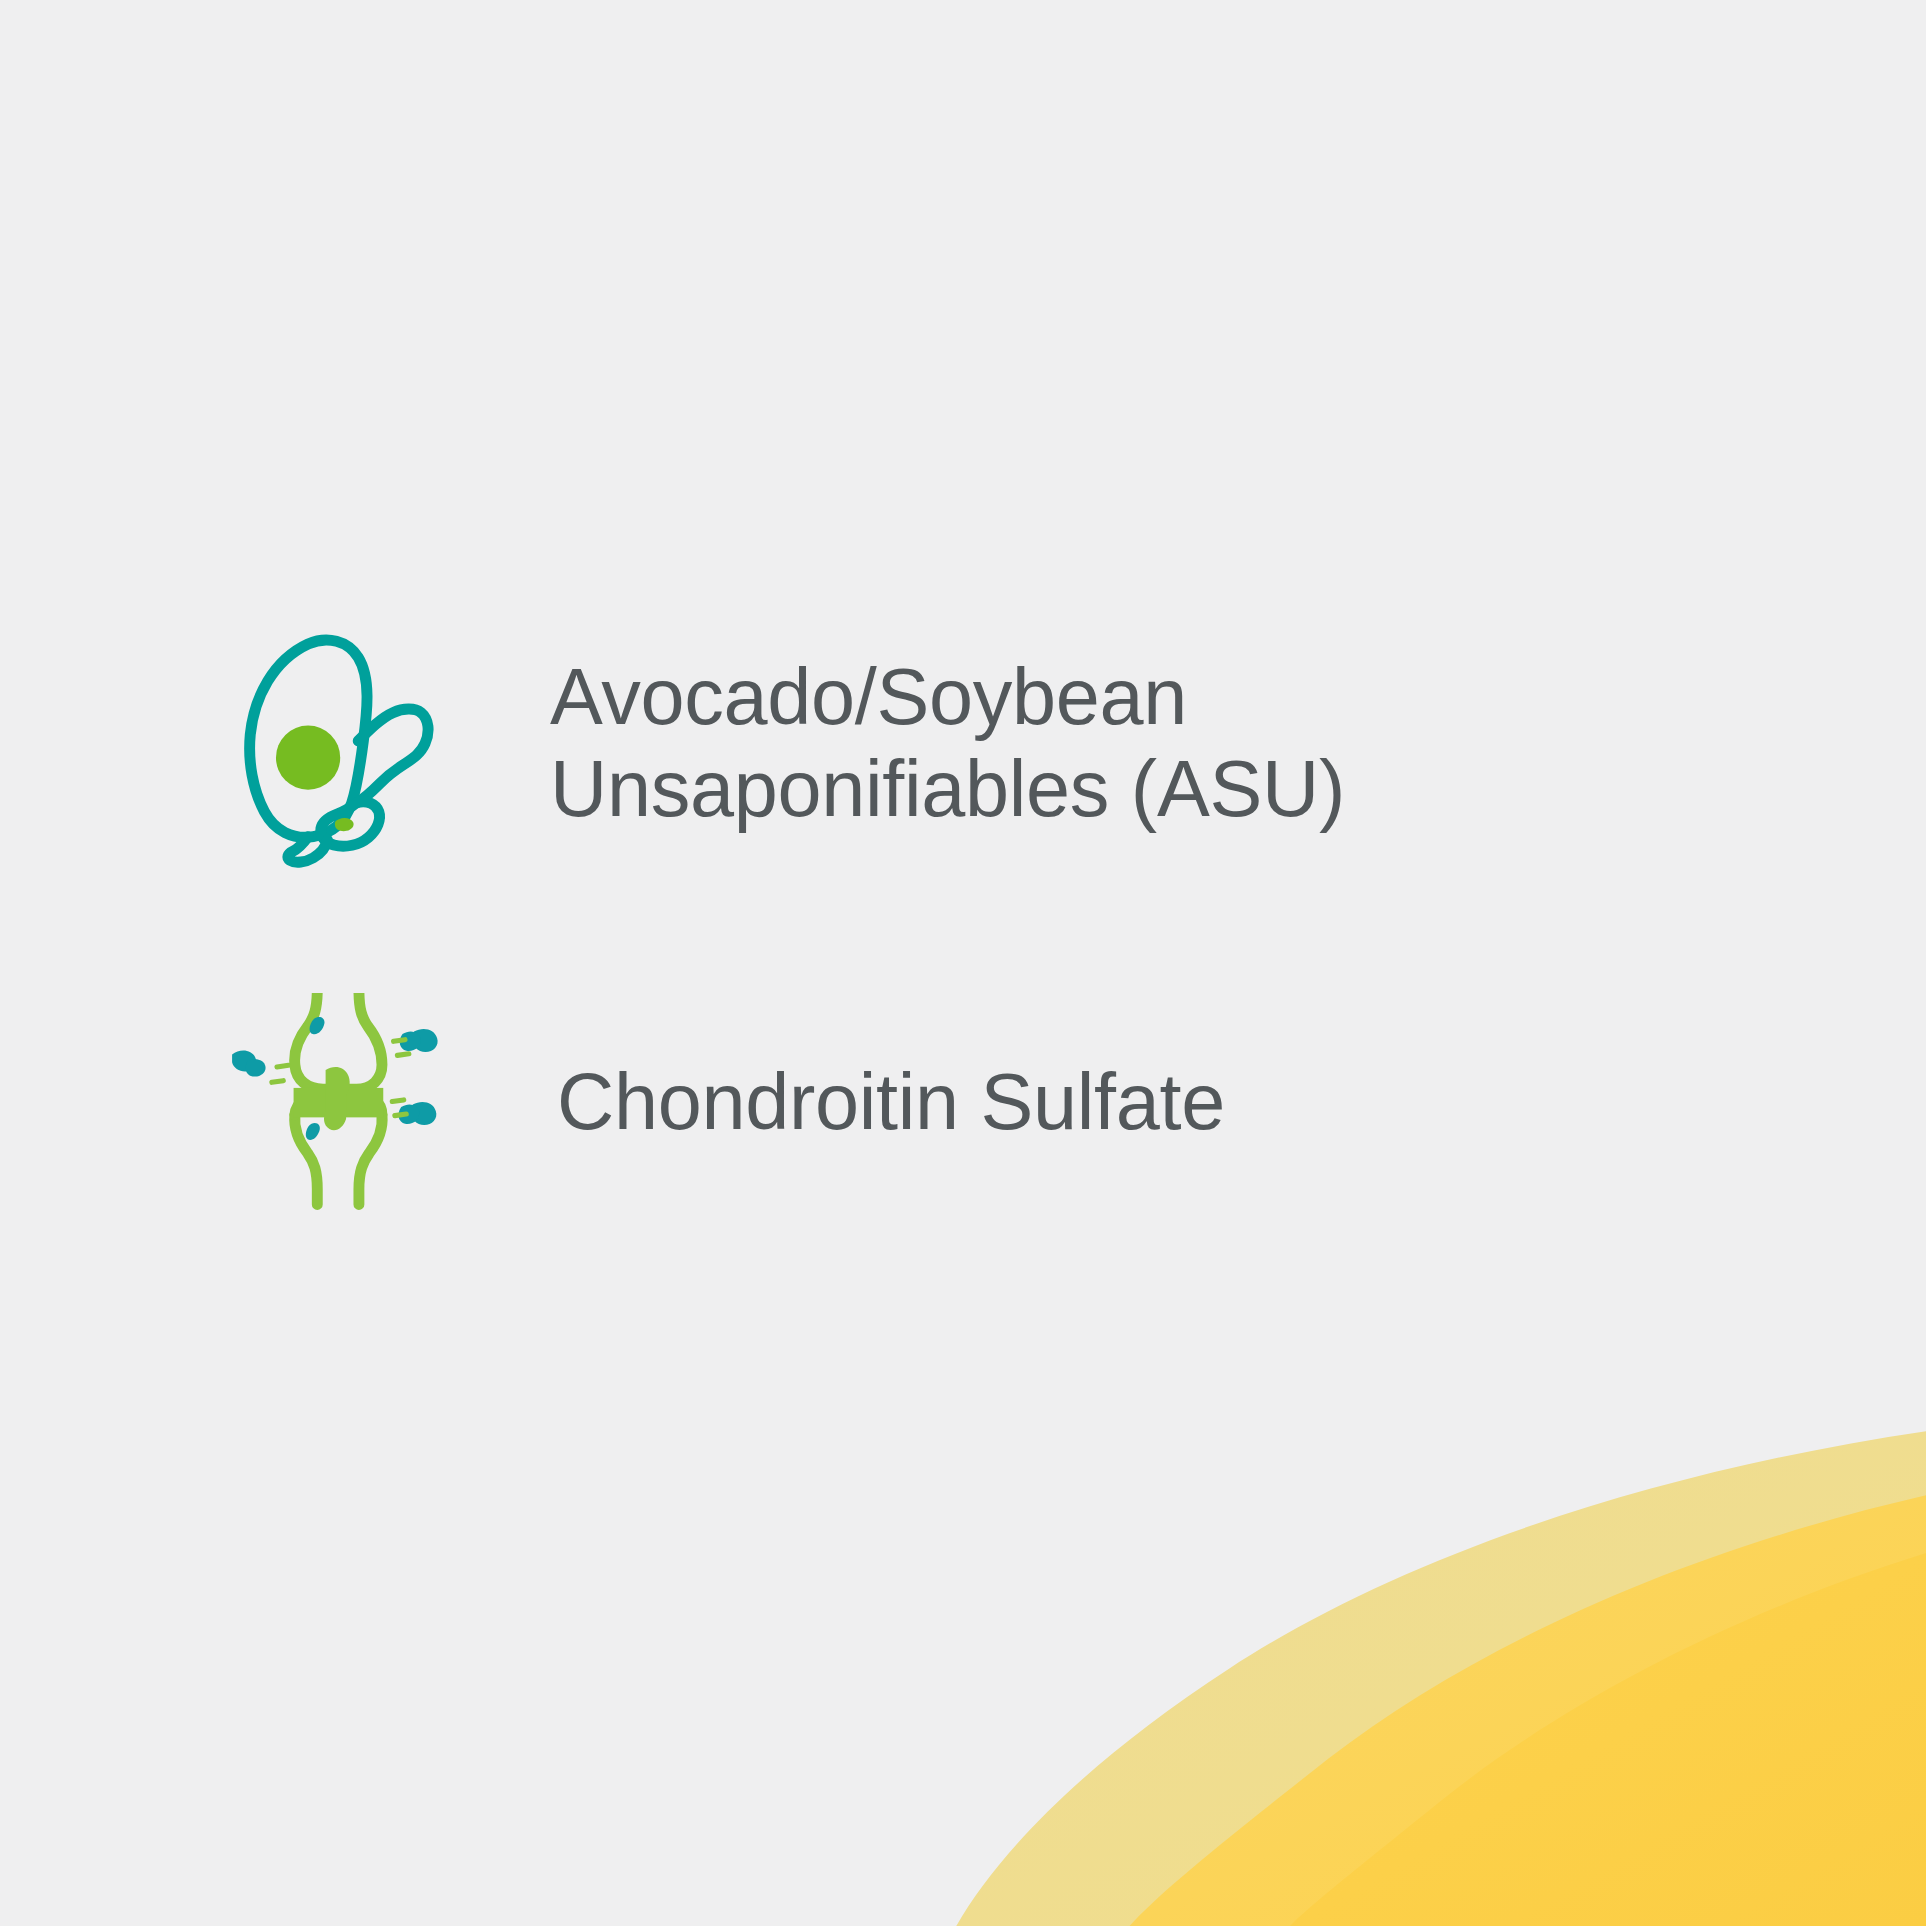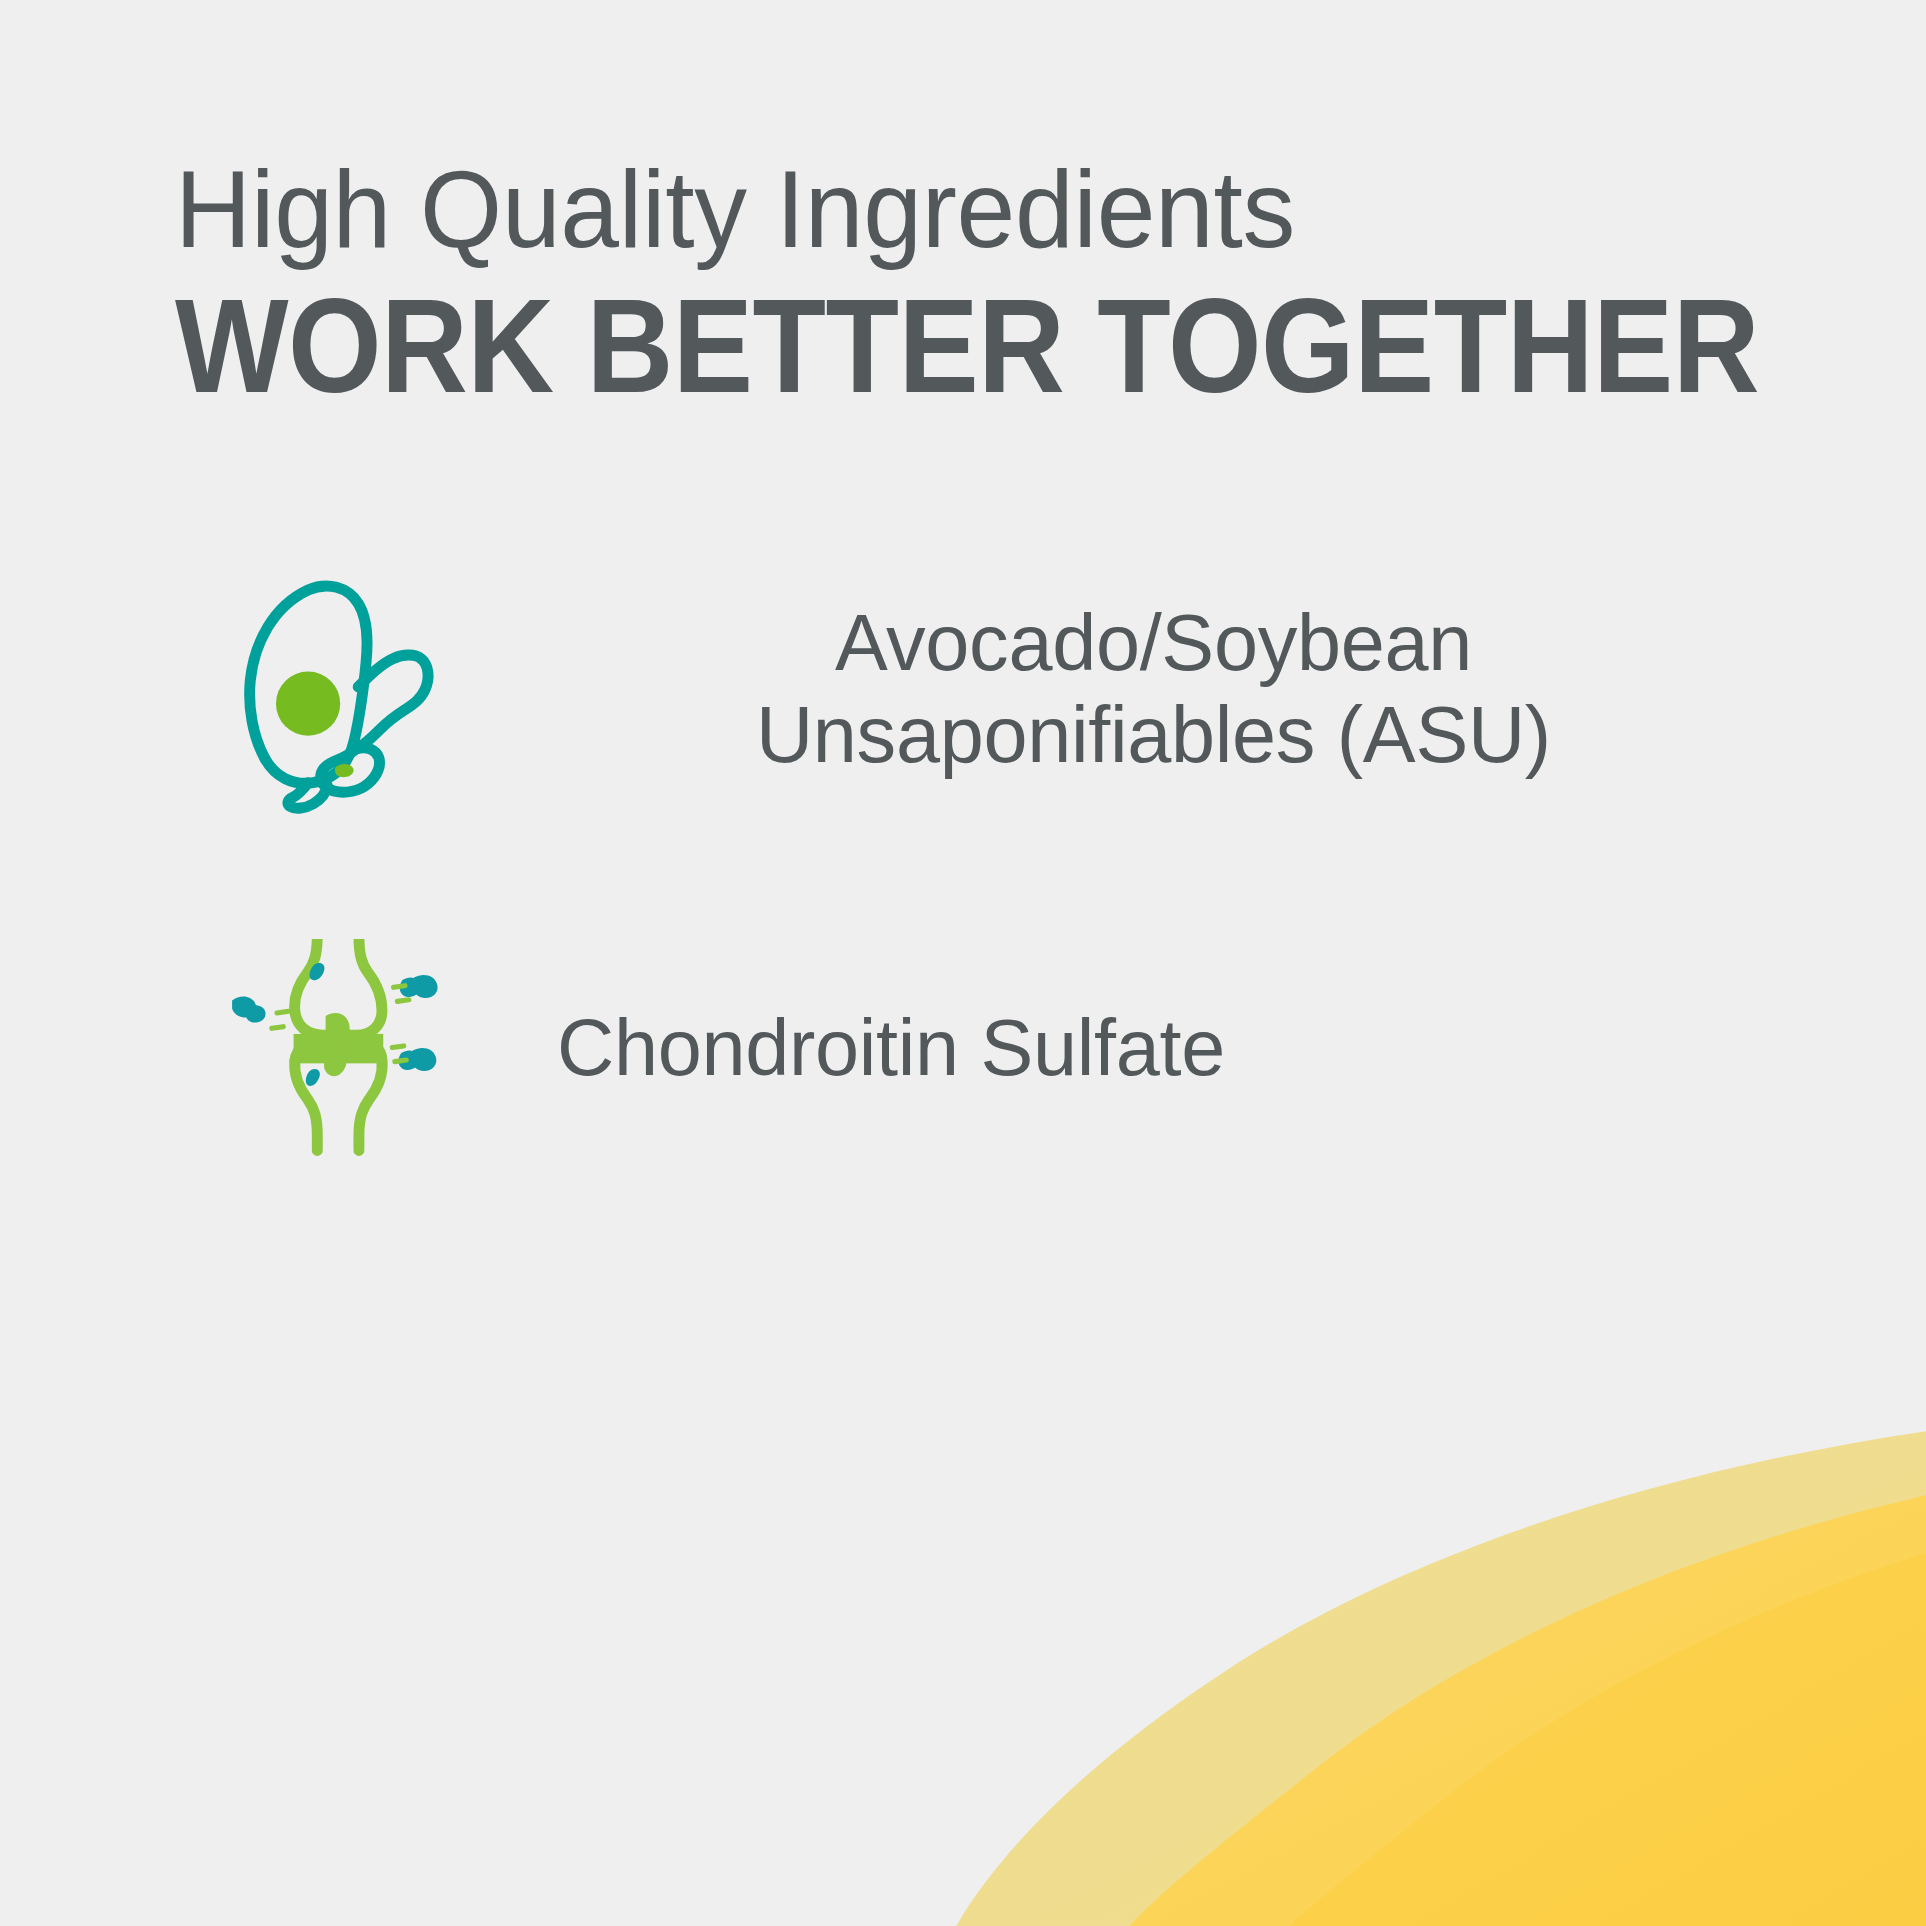--- a/index.html
+++ b/index.html
@@ -59,24 +59,23 @@
     white-space: nowrap;
     margin-top: 11.6px;
     transform: scaleX(0.955) scaleY(1.06);
     transform-origin: left top;
   }
 
   
   .ingredient-list {
     position: absolute;
     left: 218px;
-    top: 564px;
+    top: 618px;
     z-index: 3;
     width: 1572px;
-    text-align: center;
   }
   .ingredient-row {
     display: flex;
     align-items: center;
     height: 250px;
     margin-bottom: 109px;
   }
   .ingredient-row:last-child { margin-bottom: 0; gap: 7px; }
 
   .ingredient-icon {
@@ -123,24 +122,20 @@
       </linearGradient>
     </defs>
 
     <path fill="url(#gLight)" d="M3001,2230 C2560,2295 2175,2430 1915,2600 C1700,2740 1560,2880 1490,3001 L3001,3001 Z"></path>
 
     <path fill="url(#gMid)" d="M3001,2330 C2610,2420 2290,2570 2070,2740 C1905,2870 1805,2950 1760,3001 L3001,3001 Z"></path>
 
     <path fill="url(#gDeep)" d="M3001,2420 C2680,2520 2420,2665 2240,2810 C2110,2915 2040,2970 2010,3001 L3001,3001 Z"></path>
   </svg>
 
-  <div class="heading-block">
-    <div class="heading-line1">High Quality Ingredients</div>
-    <div class="heading-line2">WORK BETTER TOGETHER</div>
-  </div>
 
   <div class="ingredient-list">
 
     <div class="ingredient-row">
       <div class="ingredient-icon">
         <svg width="212" height="257" viewBox="0 0 330 400" xmlns="http://www.w3.org/2000/svg">
           <g fill="none" stroke="#00A09B" stroke-width="17" stroke-linecap="round" stroke-linejoin="round">
 
             <path d="M120,45 C150,32 182,40 198,66 C218,98 212,150 206,196
                      C200,242 196,268 188,292 C178,322 158,340 128,345

